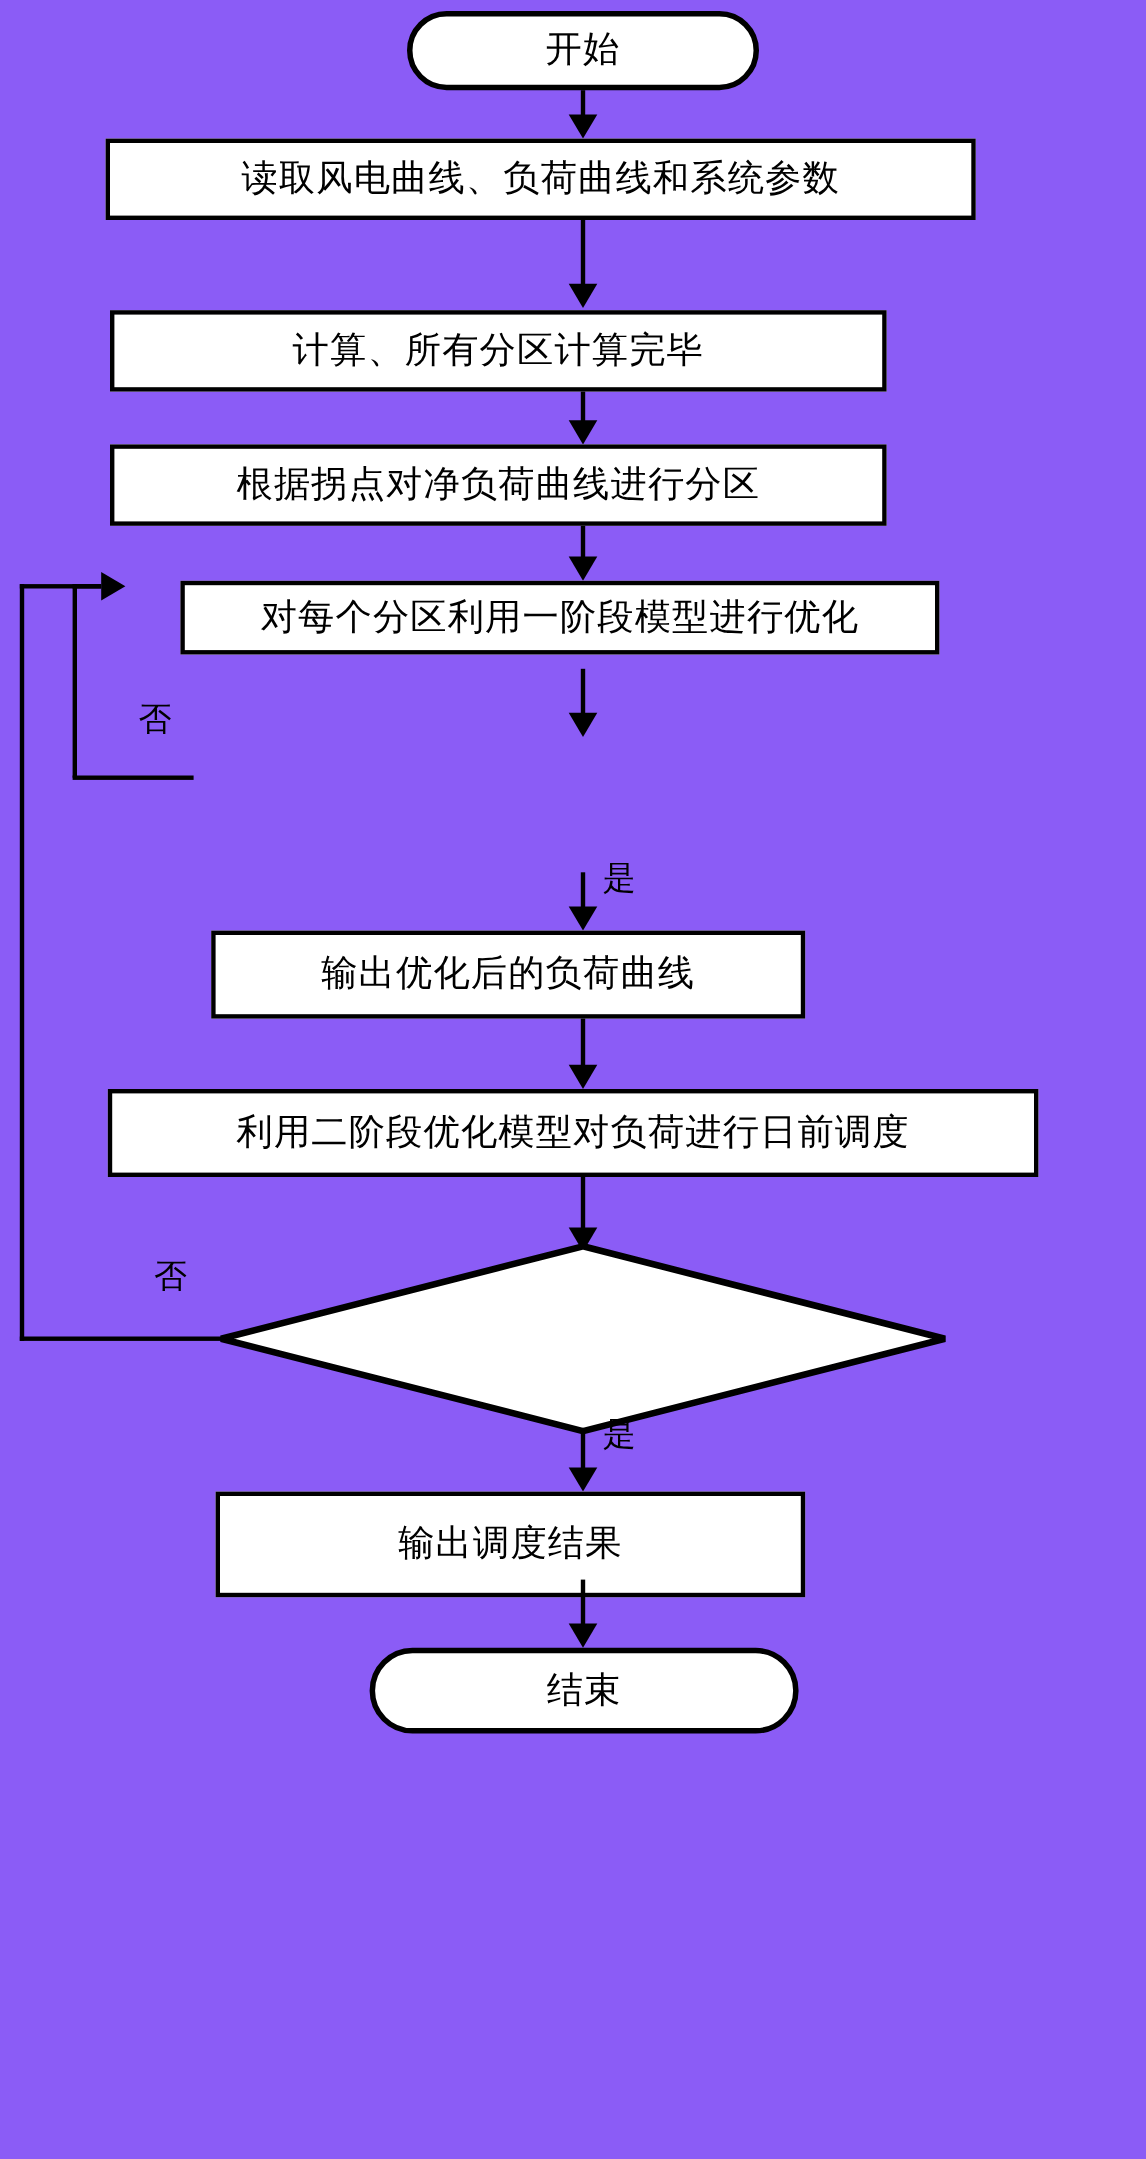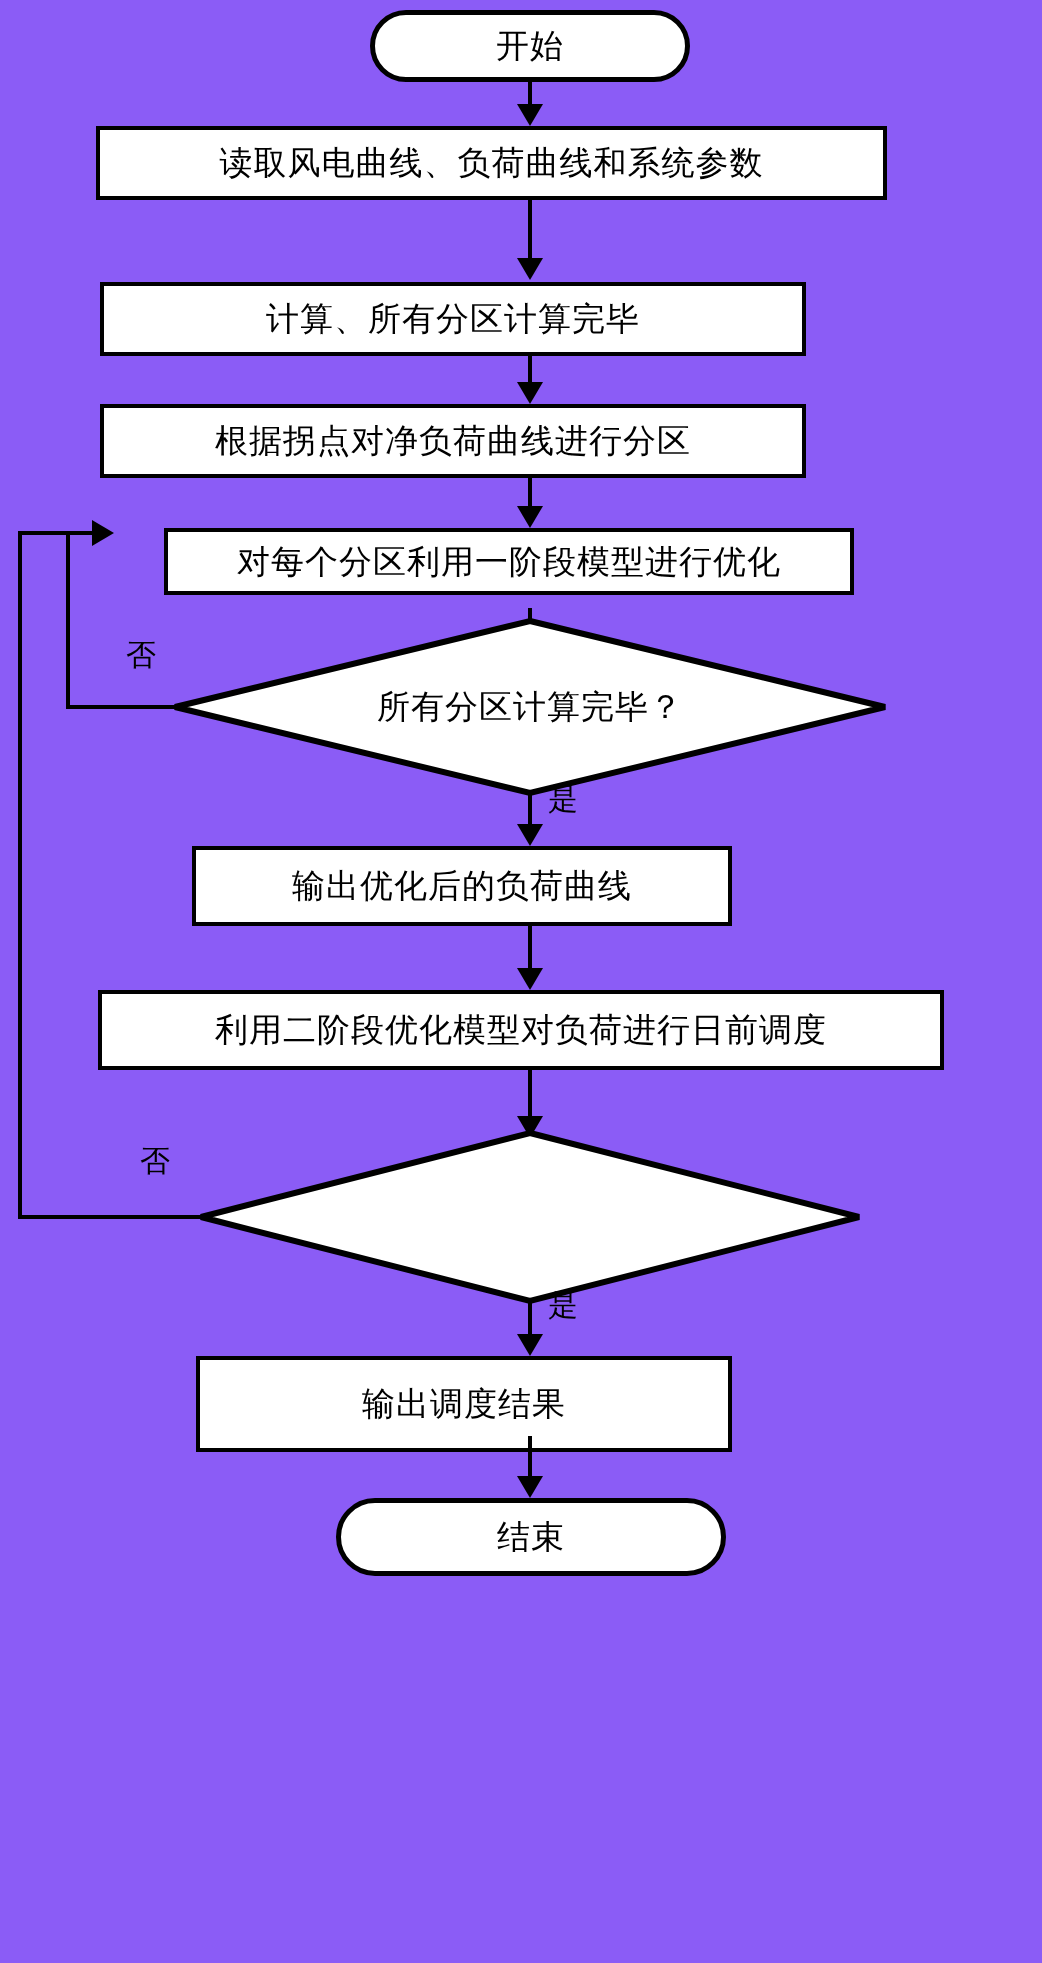--- a/index.html
+++ b/index.html
@@ -122,26 +122,20 @@
   <div class="vline" style="left:528px; top:478px; height:32px;"></div>
   <div class="arrow-down" style="left:517px; top:506px;"></div>
 
   <div class="process" style="left:116px; top:528px; width:690px; height:67px;margin-left:48px;">
     <div class="node-label">对每个分区利用一阶段模型进行优化</div>
   </div>
 
   <div class="vline" style="left:528px; top:608px; height:44px;"></div>
   <div class="arrow-down" style="left:517px; top:648px;"></div>
 
-  <div class="decision" style="left:170px; top:616px; width:720px; height:182px;">
-    <svg viewBox="0 0 720 182" preserveAspectRatio="none">
-      <polygon points="360,5 715,91 360,177 5,91" fill="#ffffff" stroke="#000000" stroke-width="6"></polygon>
-    </svg>
-    <div class="node-label">所有分区计算完毕？</div>
-  </div>
 
   <div class="hline" style="left:66px; top:705px; width:110px;"></div>
   <div class="vline" style="left:66px; top:531px; height:176px;"></div>
   <div class="hline" style="left:66px; top:531px; width:26px;"></div>
   <div class="arrow-right" style="left:92px; top:520px;"></div>
   <div class="edge-label" style="left:126px; top:640px;">否</div>
 
   <div class="vline" style="left:528px; top:793px; height:36px;"></div>
   <div class="arrow-down" style="left:517px; top:824px;"></div>
   <div class="edge-label" style="left:548px; top:784px;">是</div>

